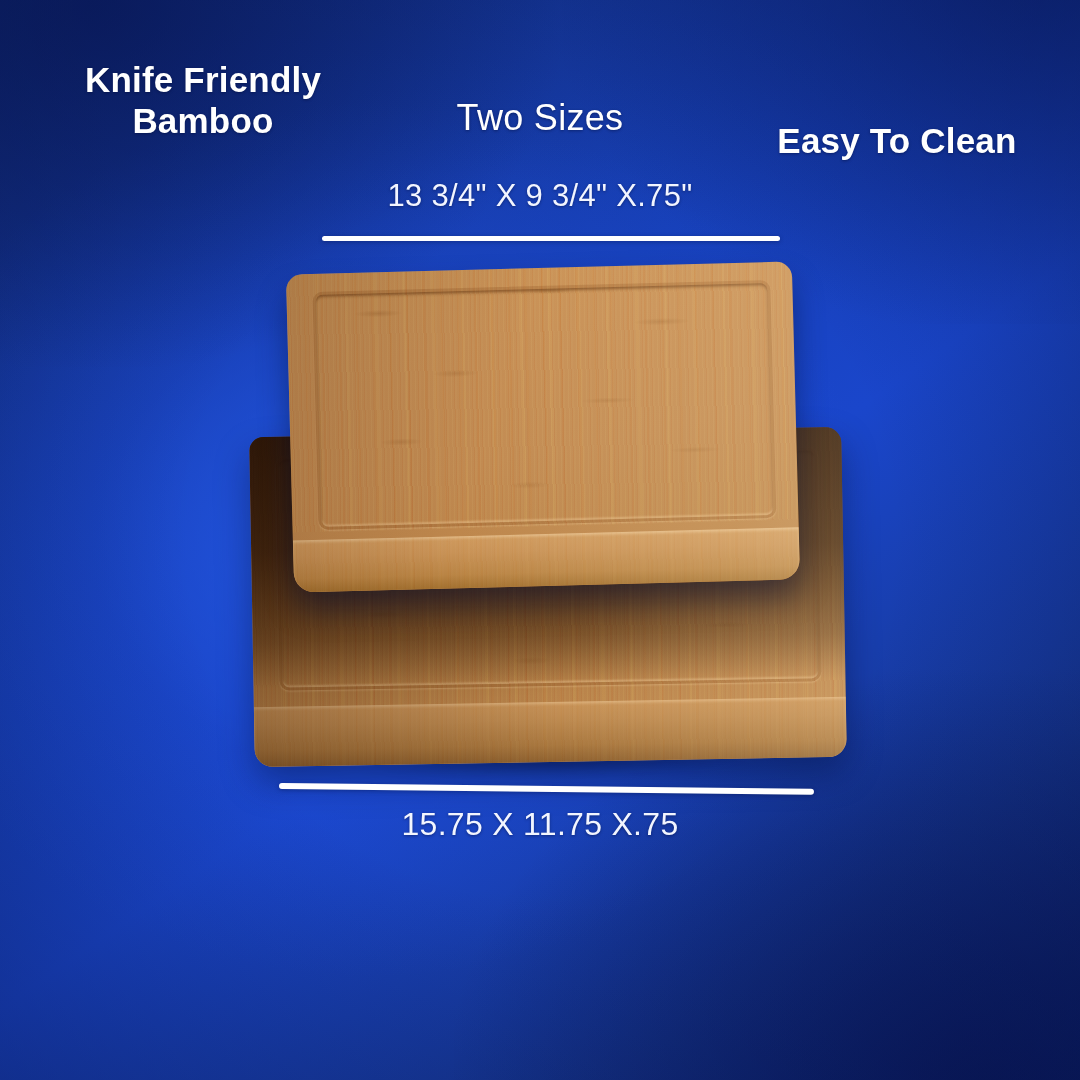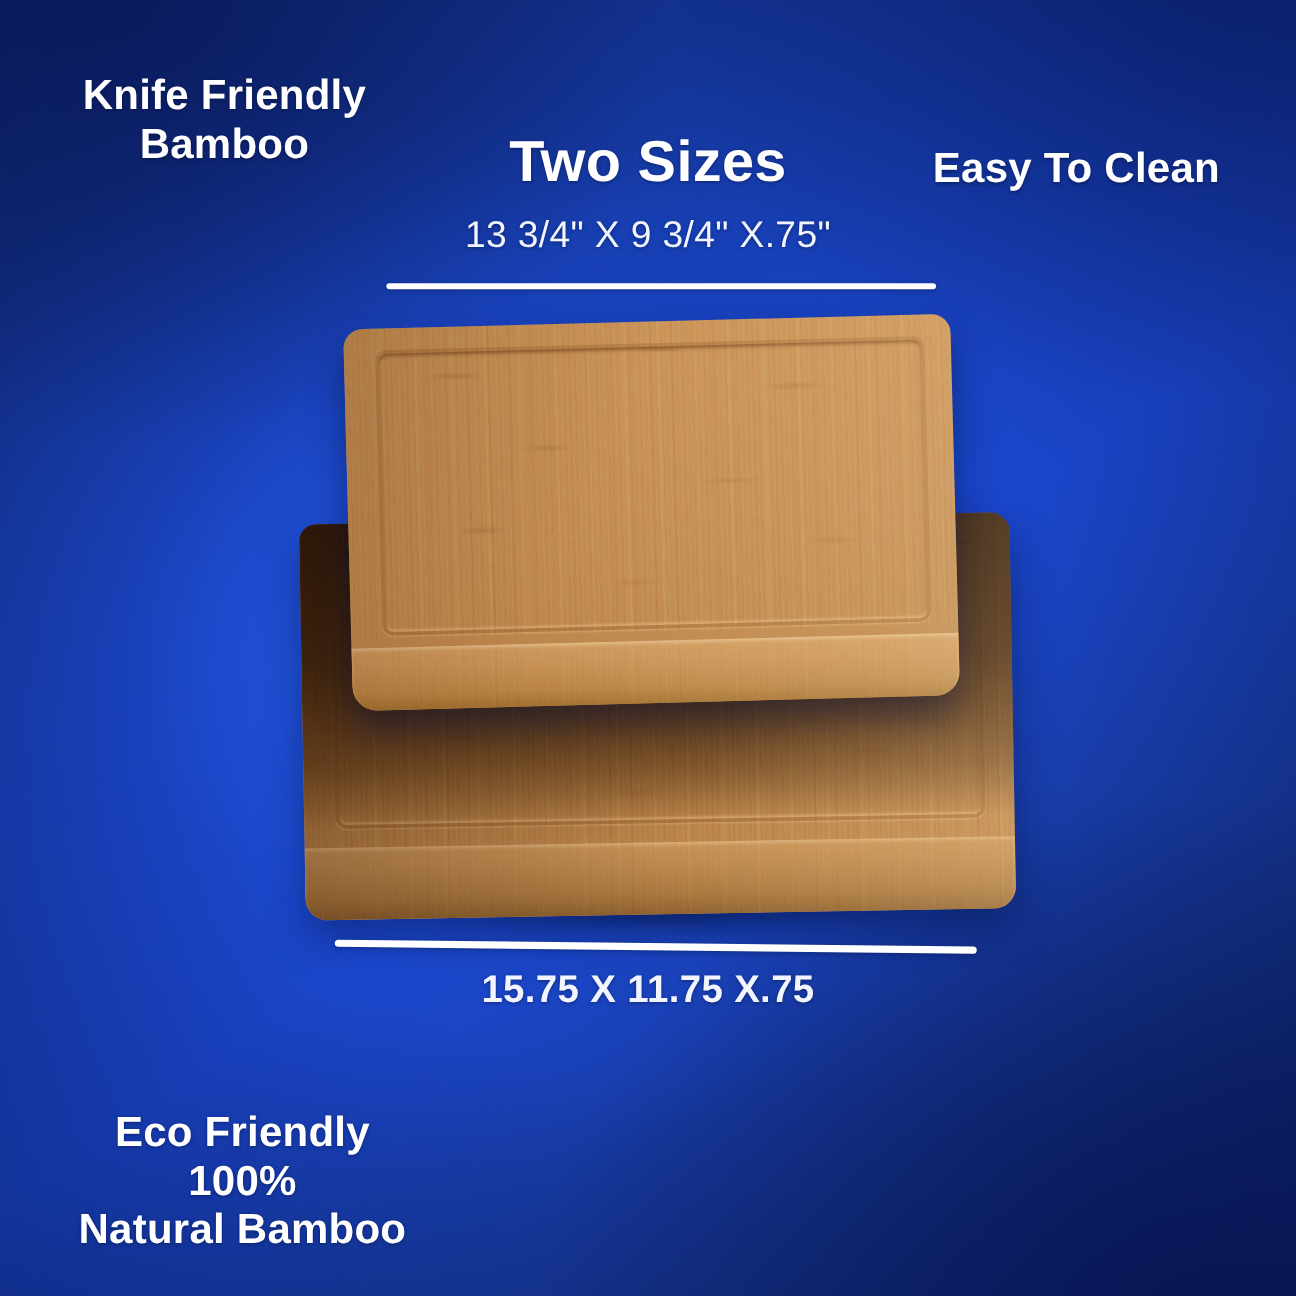--- a/index.html
+++ b/index.html
@@ -20,29 +20,29 @@
   .bg-corner-br{position:absolute;right:-12%;bottom:-16%;width:70%;height:54%;
     background:radial-gradient(ellipse at 70% 72%, rgba(7,20,84,0.80) 0%, rgba(7,20,84,0) 72%);}
   .bg-corner-tr{position:absolute;right:-12%;top:-16%;width:60%;height:46%;
     background:radial-gradient(ellipse at 72% 28%, rgba(9,26,96,0.62) 0%, rgba(9,26,96,0) 74%);}
 
   
   .txt{position:absolute;color:#ffffff;text-align:center;line-height:1.16;
        text-shadow:0 1px 3px rgba(2,10,48,0.45);}
   .feat{font-weight:bold;font-size:35px;letter-spacing:.2px;}
 
-  #feat-tl{left:32px;top:60px;width:310px;text-align:center;}
+  #feat-tl{left:48px;top:60px;width:310px;text-align:center;}
   #feat-tr{right:28px;top:82px;width:310px;margin-top:39px;}
   #feat-bl{left:22px;bottom:34px;width:360px;}
   #feat-br{right:22px;bottom:34px;width:320px;}
 
-  #title{left:290px;top:97px;width:500px;font-weight:bold;font-size:48px;letter-spacing:.3px;margin-top:11px;}
+  #title{left:290px;top:97px;width:500px;font-weight:normal;font-size:36px;letter-spacing:.3px;}
   #dim-top{left:280px;top:178px;width:520px;font-size:31px;font-weight:normal;
            color:#f2f5ff;letter-spacing:.3px;}
-  #dim-bottom{left:260px;top:806px;width:560px;font-size:32px;font-weight:bold;
+  #dim-bottom{left:260px;top:806px;width:560px;font-size:32px;font-weight:normal;
            color:#f2f5ff;letter-spacing:.3px;}
 
   .rule{position:absolute;background:#ffffff;border-radius:3px;
         box-shadow:0 1px 4px rgba(4,14,60,0.35);}
   #rule-top{left:322px;top:236px;width:458px;height:5px;}
   #rule-bottom{left:279px;top:783px;width:535px;height:6px;
         transform:rotate(0.62deg);transform-origin:left center;}
 
   
   #boards{position:absolute;left:0;top:0;width:1080px;height:1080px;}
@@ -180,22 +180,17 @@
   <div class="rule" id="rule-bottom"></div>
   <div class="txt" id="dim-bottom">15.75 X 11.75 X.75</div>
 
   <div class="txt feat" id="feat-tl">
     <div>Knife Friendly</div>
     <div>Bamboo</div>
   </div>
 
   <div class="txt feat" id="feat-tr">Easy To Clean</div>
 
-  <div class="txt feat" id="feat-bl">
-    <div>Eco Friendly</div>
-    <div>100%</div>
-    <div>Natural Bamboo</div>
-  </div>
 
   <div class="txt feat" id="feat-br">
   </div>
 
 </div>
 
 </body></html>

